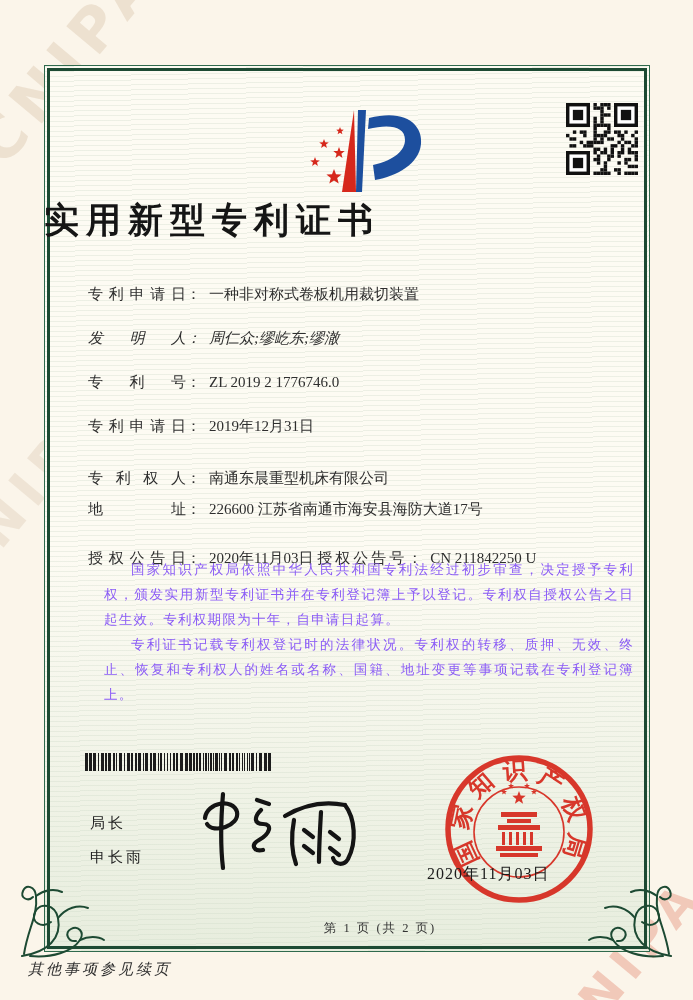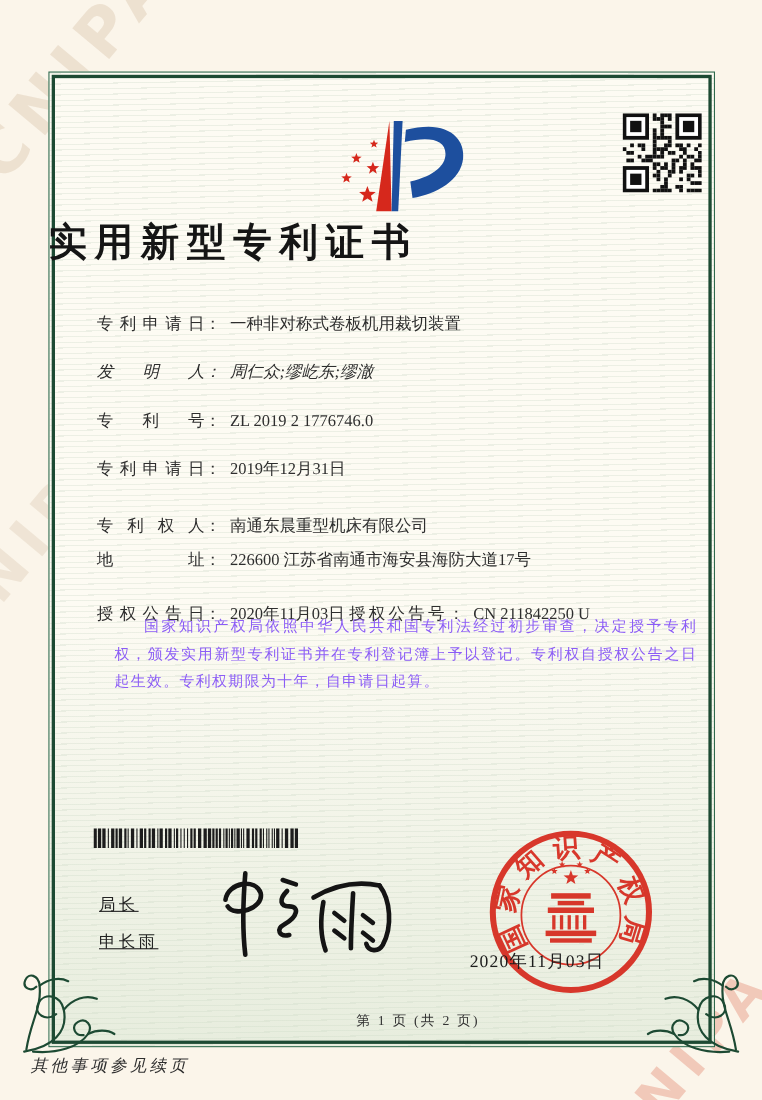--- a/index.html
+++ b/index.html
@@ -35,21 +35,21 @@
   .field-label{display:inline-block;width:98px;text-align:justify;
                text-align-last:justify;vertical-align:top;}
   .colon{margin-right:8px;}
   .row2-label{letter-spacing:3px;}
 
   #paras{left:84px;top:557px;width:530px;font-size:13.5px;line-height:25px;
          letter-spacing:1.3px;color:#8b5cf6;text-align:justify;margin-left:20px;}
   #paras p{margin:0;text-indent:2em;}
 
   #officials{left:90px;top:806px;font-size:15px;letter-spacing:3px;color:#222;
-             font-family:"Liberation Sans","DejaVu Sans",sans-serif;line-height:34px;text-decoration:underline;}
+             font-family:"Liberation Sans","DejaVu Sans",sans-serif;line-height:34px;}
 
   #seal-date{left:427px;top:864px;font-size:16px;letter-spacing:1px;color:#1c1c1c;z-index:5;}
 
   #page-no{left:44px;top:920px;width:672px;text-align:center;font-size:12.5px;
            letter-spacing:2px;color:#333;}
   #next-note{left:0;top:960px;width:693px;text-align:left;font-size:15px;
              letter-spacing:3px;color:#2f2f2f;font-style:italic;padding-left:28px;}
 </style>
 </head>
 <body>
@@ -255,20 +255,21 @@
   </div>
   <div class="abs content row" style="top:549px;">
     <span class="field-label">授权公告日</span><span class="colon">：</span><span>2020年11月03日</span>
     <span style="display:inline-block;">
       <span class="row2-label">授权公告号</span><span class="colon">：</span><span>CN 211842250 U</span>
     </span>
   </div>
 
   <div class="abs content" id="paras">
     <p>国家知识产权局依照中华人民共和国专利法经过初步审查，决定授予专利权，颁发实用新型专利证书并在专利登记簿上予以登记。专利权自授权公告之日起生效。专利权期限为十年，自申请日起算。</p>
+    <p>专利证书记载专利权登记时的法律状况。专利权的转移、质押、无效、终止、恢复和专利权人的姓名或名称、国籍、地址变更等事项记载在专利登记簿上。</p>
   </div>
 
   <svg class="abs content" id="barcode" style="left:85px;top:753px;" width="186" height="18" viewBox="0 0 186 18">
       <rect x="0" y="0" width="3" height="18" fill="#1c1c1c"></rect>
       <rect x="4" y="0" width="3" height="18" fill="#1c1c1c"></rect>
       <rect x="8" y="0" width="3" height="18" fill="#1c1c1c"></rect>
       <rect x="13" y="0" width="1" height="18" fill="#1c1c1c"></rect>
       <rect x="16" y="0" width="3" height="18" fill="#1c1c1c"></rect>
       <rect x="20" y="0" width="2" height="18" fill="#1c1c1c"></rect>
       <rect x="23" y="0" width="3" height="18" fill="#1c1c1c"></rect>

